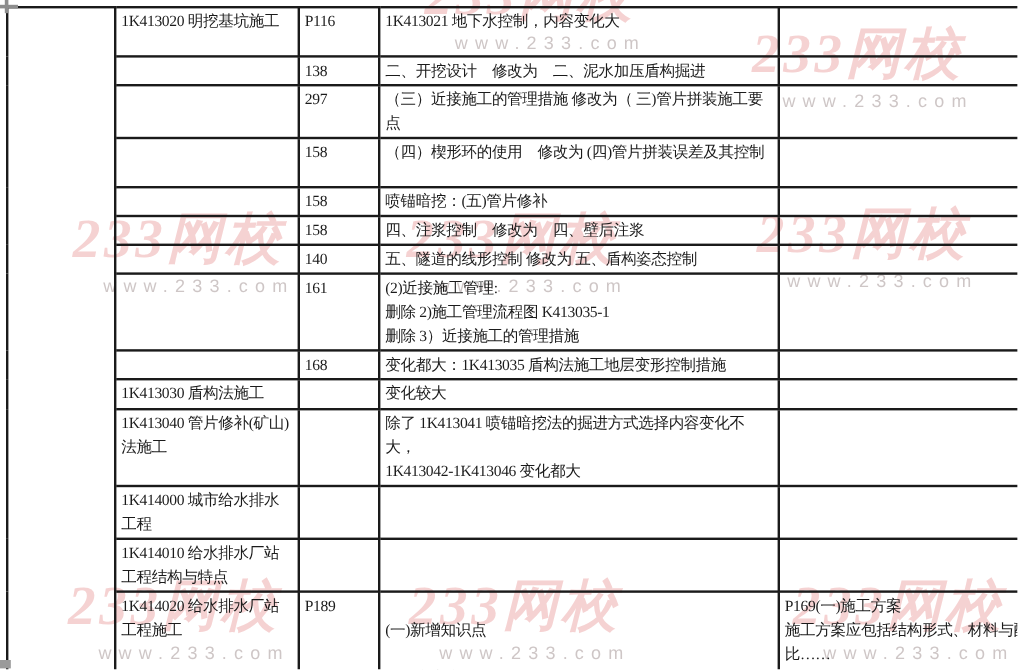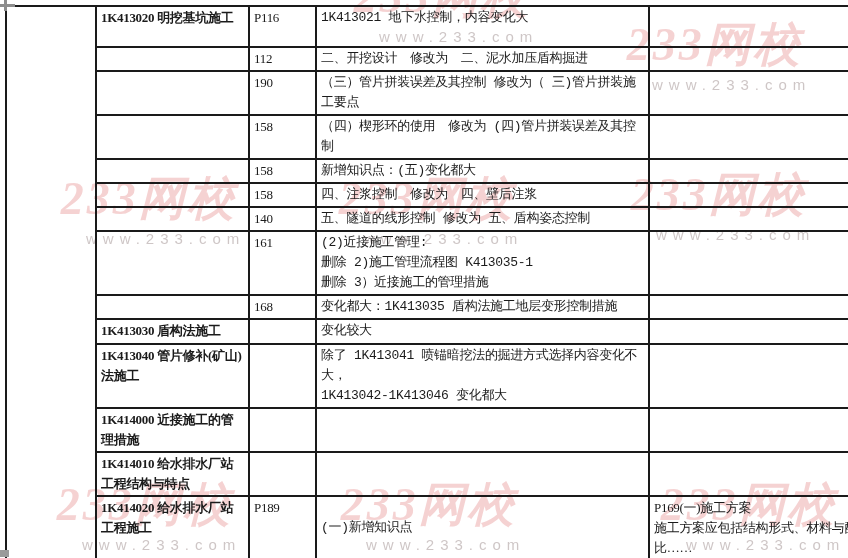--- a/index.html
+++ b/index.html
@@ -23,23 +23,23 @@
   table.grid{
     position:absolute;left:5px;top:5px;z-index:1;
     border-collapse:collapse;table-layout:fixed;width:835px;
   }
   table.grid td{
     border:2px solid #1a1a1a;vertical-align:top;overflow:hidden;
     padding:1px 4px;font-size:13px;line-height:20px;letter-spacing:-0.3px;
     white-space:pre-line;
   }
   td.c-blank{width:80px;}
-  td.c-code{width:143px;font-size:14px;letter-spacing:0;white-space:normal;font-weight:bold;}
+  td.c-code{width:143px;font-size:14px;letter-spacing:0;white-space:normal;}
   td.c-page{width:57px;font-size:13px;letter-spacing:0;}
-  td.c-main{width:323px;font-family:Liberation Mono, monospace;}
+  td.c-main{width:323px;}
   td.c-right{width:232px;}
   .red-underline{color:#c00000;text-decoration:underline;text-decoration-color:#c00000;}
   
   .mark{position:absolute;background:#8d8d8d;z-index:2;}
   .mark-tl-h{left:0;top:4px;width:15px;height:3px;}
   .mark-tl-v{left:4px;top:0;width:3px;height:11px;}
   .mark-bl{left:0;top:550px;width:9px;height:7px;background:#9a9a9a;}
 </style>
 </head>
 <body>
@@ -87,40 +87,40 @@
     <tbody>
         <tr style="height:41px">
       <td class="c-blank" rowspan="15"></td>
       <td class="c-code">1K413020 明挖基坑施工</td>
       <td class="c-page">P116</td>
       <td class="c-main">1K413021 地下水控制，内容变化大</td>
       <td class="c-right"></td>
     </tr>
     <tr style="height:21px">
       <td class="c-code"></td>
-      <td class="c-page">112</td>
+      <td class="c-page">138</td>
       <td class="c-main">二、开挖设计　修改为　二、泥水加压盾构掘进</td>
       <td class="c-right"></td>
     </tr>
     <tr style="height:42px">
       <td class="c-code"></td>
-      <td class="c-page">190</td>
-      <td class="c-main">（三）管片拼装误差及其控制 修改为（ 三)管片拼装施工要点</td>
+      <td class="c-page">297</td>
+      <td class="c-main">（三）近接施工的管理措施 修改为（ 三)管片拼装施工要点</td>
       <td class="c-right"></td>
     </tr>
     <tr style="height:41px">
       <td class="c-code"></td>
       <td class="c-page">158</td>
       <td class="c-main">（四）楔形环的使用　修改为 (四)管片拼装误差及其控制</td>
       <td class="c-right"></td>
     </tr>
     <tr style="height:22px">
       <td class="c-code"></td>
       <td class="c-page">158</td>
-      <td class="c-main">新增知识点：(五)变化都大</td>
+      <td class="c-main">喷锚暗挖：(五)管片修补</td>
       <td class="c-right"></td>
     </tr>
     <tr style="height:22px">
       <td class="c-code"></td>
       <td class="c-page">158</td>
       <td class="c-main">四、注浆控制　修改为　四、壁后注浆</td>
       <td class="c-right"></td>
     </tr>
     <tr style="height:22px">
       <td class="c-code"></td>
@@ -149,21 +149,21 @@
       <td class="c-right"></td>
     </tr>
     <tr style="height:41px">
       <td class="c-code">1K413040 管片修补(矿山)法施工</td>
       <td class="c-page"></td>
       <td class="c-main">除了 1K413041 喷锚暗挖法的掘进方式选择内容变化不大，
 1K413042-1K413046 变化都大</td>
       <td class="c-right"></td>
     </tr>
     <tr style="height:39px">
-      <td class="c-code">1K414000 近接施工的管理措施</td>
+      <td class="c-code">1K414000 城市给水排水工程</td>
       <td class="c-page"></td>
       <td class="c-main"></td>
       <td class="c-right"></td>
     </tr>
     <tr style="height:43px">
       <td class="c-code">1K414010 给水排水厂站工程结构与特点</td>
       <td class="c-page"></td>
       <td class="c-main"></td>
       <td class="c-right"></td>
     </tr>

